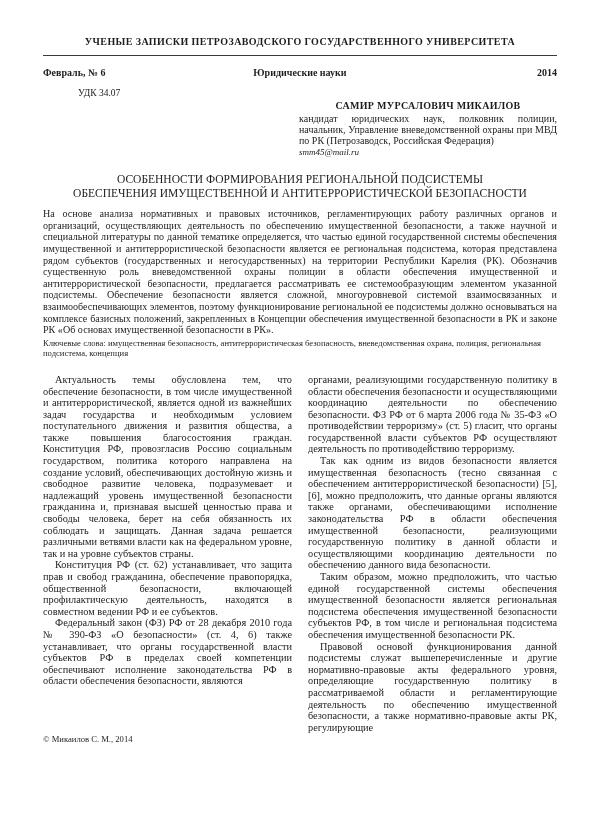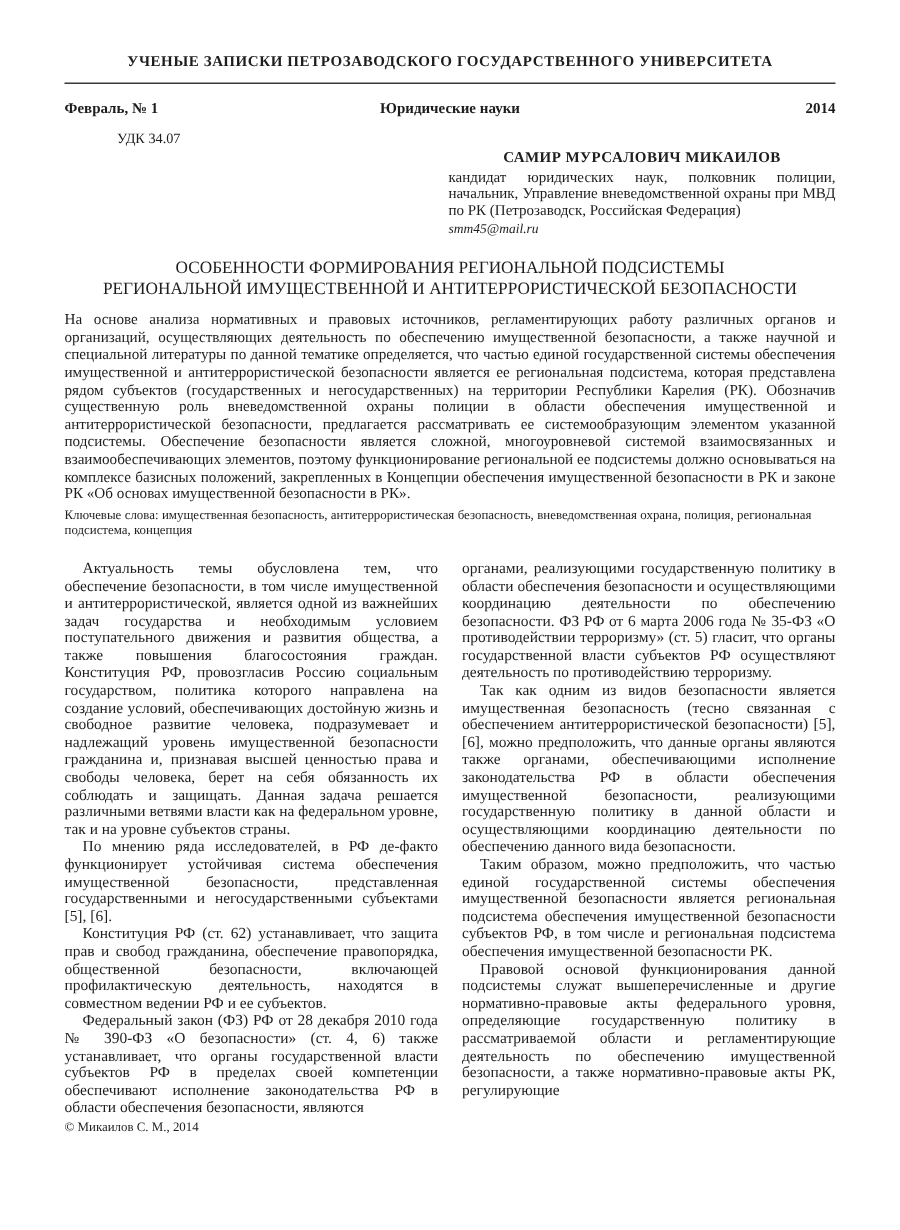--- a/index.html
+++ b/index.html
@@ -79,49 +79,48 @@
 </style>
 </head>
 <body>
 
 <div class="page">
 
   <div class="journal-header">УЧЕНЫЕ ЗАПИСКИ ПЕТРОЗАВОДСКОГО ГОСУДАРСТВЕННОГО УНИВЕРСИТЕТА</div>
   <div class="header-rule"></div>
 
   <div class="meta-row">
-    <span class="meta-left">Февраль, № 1</span>
+    <span class="meta-left">Февраль, № 6</span>
     <span class="meta-center">Юридические науки</span>
     <span class="meta-right">2014</span>
   </div>
 
   <div class="udc">УДК 34.07</div>
 
   <div class="author-block">
     <div class="author-name">САМИР МУРСАЛОВИЧ МИКАИЛОВ</div>
     <div class="author-affiliation">кандидат юридических наук, полковник полиции, начальник, Управление вневедомственной охраны при МВД по РК (Петрозаводск, Российская Федерация)</div>
     <div class="author-email">smm45@mail.ru</div>
   </div>
 
   <h1 class="article-title">
     <span>ОСОБЕННОСТИ ФОРМИРОВАНИЯ РЕГИОНАЛЬНОЙ ПОДСИСТЕМЫ</span><br>
-    <span>РЕГИОНАЛЬНОЙ ИМУЩЕСТВЕННОЙ И АНТИТЕРРОРИСТИЧЕСКОЙ БЕЗОПАСНОСТИ</span>
+    <span>ОБЕСПЕЧЕНИЯ ИМУЩЕСТВЕННОЙ И АНТИТЕРРОРИСТИЧЕСКОЙ БЕЗОПАСНОСТИ</span>
   </h1>
 
   <p class="abstract">На основе анализа нормативных и правовых источников, регламентирующих работу различных органов и организаций, осуществляющих деятельность по обеспечению имущественной безопасности, а также научной и специальной литературы по данной тематике определяется, что частью единой государственной системы обеспечения имущественной и антитеррористической безопасности является ее региональная подсистема, которая представлена рядом субъектов (государственных и негосударственных) на территории Республики Карелия (РК). Обозначив существенную роль вневедомственной охраны полиции в области обеспечения имущественной и антитеррористической безопасности, предлагается рассматривать ее системообразующим элементом указанной подсистемы. Обеспечение безопасности является сложной, многоуровневой системой взаимосвязанных и взаимообеспечивающих элементов, поэтому функционирование региональной ее подсистемы должно основываться на комплексе базисных положений, закрепленных в Концепции обеспечения имущественной безопасности в РК и законе РК «Об основах имущественной безопасности в РК».</p>
 
   <p class="keywords">
     <span>Ключевые слова:</span>
     <span>имущественная безопасность, антитеррористическая безопасность, вневедомственная охрана, полиция, региональная подсистема, концепция</span>
   </p>
 
   <div class="columns">
     <div class="col">
       <p>Актуальность темы обусловлена тем, что обеспечение безопасности, в том числе имущественной и антитеррористической, является одной из важнейших задач государства и необходимым условием поступательного движения и развития общества, а также повышения благосостояния граждан. Конституция РФ, провозгласив Россию социальным государством, политика которого направлена на создание условий, обеспечивающих достойную жизнь и свободное развитие человека, подразумевает и надлежащий уровень имущественной безопасности гражданина и, признавая высшей ценностью права и свободы человека, берет на себя обязанность их соблюдать и защищать. Данная задача решается различными ветвями власти как на федеральном уровне, так и на уровне субъектов страны.</p>
-      <p>По мнению ряда исследователей, в РФ де-факто функционирует устойчивая система обеспечения имущественной безопасности, представленная государственными и негосударственными субъектами [5], [6].</p>
       <p>Конституция РФ (ст. 62) устанавливает, что защита прав и свобод гражданина, обеспечение правопорядка, общественной безопасности, включающей профилактическую деятельность, находятся в совместном ведении РФ и ее субъектов.</p>
       <p>Федеральный закон (ФЗ) РФ от 28 декабря 2010 года № 390-ФЗ «О безопасности» (ст. 4, 6) также устанавливает, что органы государственной власти субъектов РФ в пределах своей компетенции обеспечивают исполнение законодательства РФ в области обеспечения безопасности, являются</p>
     </div>
     <div class="col">
       <p class="no-indent">органами, реализующими государственную политику в области обеспечения безопасности и осуществляющими координацию деятельности по обеспечению безопасности. ФЗ РФ от 6 марта 2006 года № 35-ФЗ «О противодействии терроризму» (ст. 5) гласит, что органы государственной власти субъектов РФ осуществляют деятельность по противодействию терроризму.</p>
       <p>Так как одним из видов безопасности является имущественная безопасность (тесно связанная с обеспечением антитеррористической безопасности) [5], [6], можно предположить, что данные органы являются также органами, обеспечивающими исполнение законодательства РФ в области обеспечения имущественной безопасности, реализующими государственную политику в данной области и осуществляющими координацию деятельности по обеспечению данного вида безопасности.</p>
       <p>Таким образом, можно предположить, что частью единой государственной системы обеспечения имущественной безопасности является региональная подсистема обеспечения имущественной безопасности субъектов РФ, в том числе и региональная подсистема обеспечения имущественной безопасности РК.</p>
       <p>Правовой основой функционирования данной подсистемы служат вышеперечисленные и другие нормативно-правовые акты федерального уровня, определяющие государственную политику в рассматриваемой области и регламентирующие деятельность по обеспечению имущественной безопасности, а также нормативно-правовые акты РК, регулирующие</p>
     </div>
   </div>

